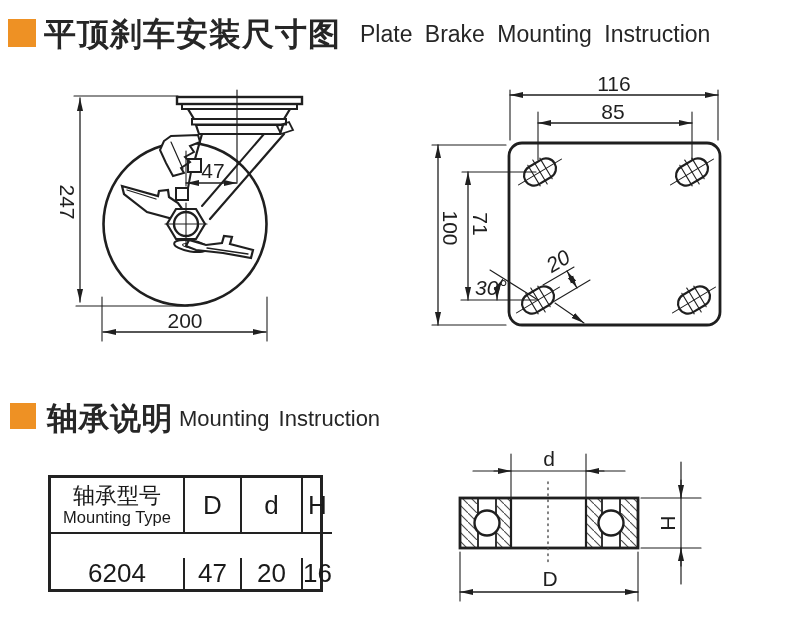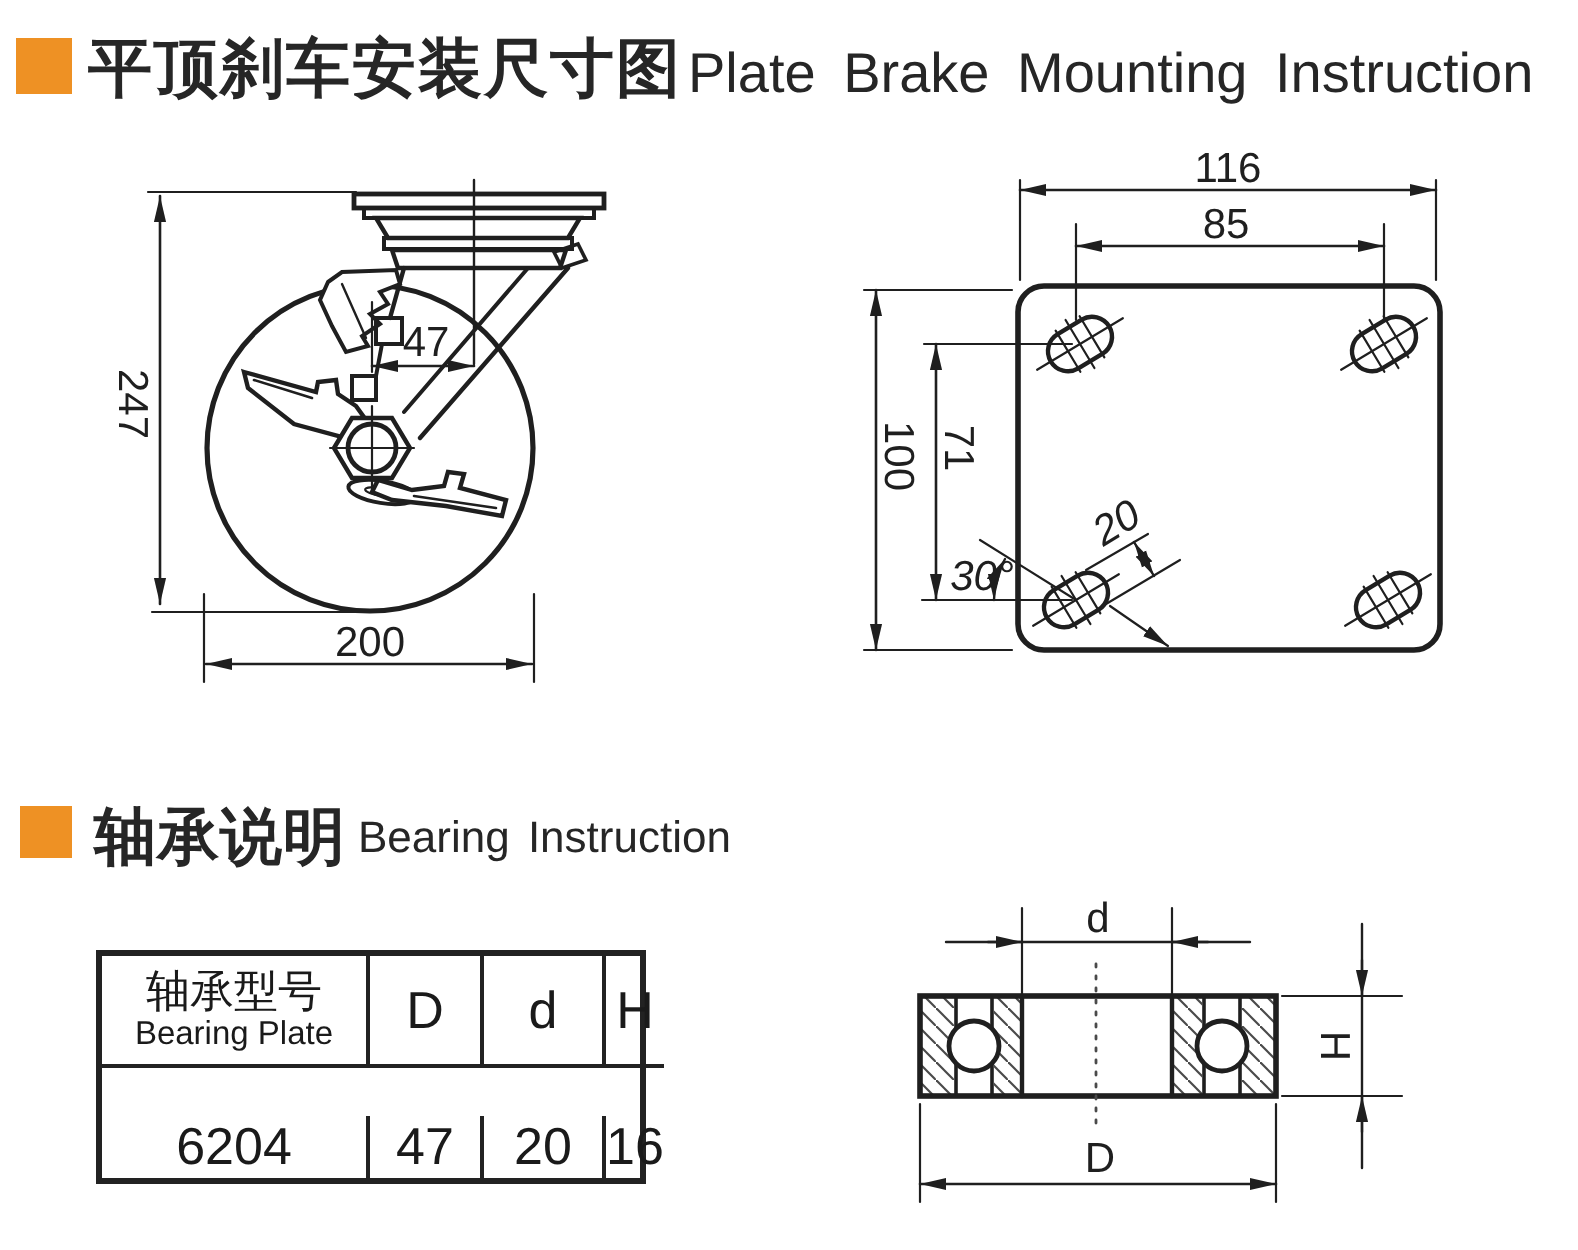--- a/index.html
+++ b/index.html
@@ -2,21 +2,21 @@
 <html><head>
 <meta charset="utf-8">
 <style>
   html,body{margin:0;padding:0;background:#ffffff;}
   #page{position:relative;width:789px;height:625px;background:#ffffff;overflow:hidden;
         font-family:"Liberation Sans", sans-serif;color:#1a1a1a;text-align:center;}
   .sq{position:absolute;background:#EE9124;}
   .h-zh{position:absolute;font-weight:bold;color:#262626;white-space:nowrap;}
   .h-en{position:absolute;font-weight:500;color:#262626;white-space:nowrap;}
   #h1-zh{left:44px;top:13px;font-size:32px;letter-spacing:1px;}
-  #h1-en{left:344px;top:21px;font-size:28px;word-spacing:6px;}
+  #h1-en{left:360px;top:21px;font-size:23px;word-spacing:6px;}
   #h2-zh{left:47px;top:398px;font-size:31px;letter-spacing:0.5px;}
   #h2-en{left:179px;top:406px;font-size:22px;word-spacing:3px;}
   svg{position:absolute;overflow:visible;}
   svg text{font-family:"Liberation Sans", sans-serif;fill:#1f1f1f;}
   .dim-t{font-size:21px;}
   
   #btable{position:absolute;left:48px;top:475px;width:275px;height:117px;
           border:3px solid #222;box-sizing:border-box;display:grid;
           grid-template-columns:134px 57px 61px 1fr;grid-template-rows:56px 1fr;}
   #btable .cell{border-right:2px solid #222;border-bottom:2px solid #222;
@@ -160,26 +160,26 @@
     <text class="dim-t" x="614" y="91" text-anchor="middle" font-size="23">116</text>
     <text class="dim-t" x="613" y="119" text-anchor="middle" font-size="22">85</text>
     <text class="dim-t" transform="rotate(90 450 228)" x="450" y="228" dy="0.35em" text-anchor="middle" font-size="22">100</text>
     <text class="dim-t" transform="rotate(90 480 224)" x="480" y="224" dy="0.35em" text-anchor="middle" font-size="22">71</text>
     <text class="dim-t" x="491" y="295" text-anchor="middle" font-size="19" font-style="italic">30°</text>
     <text class="dim-t" transform="rotate(-31 558 261)" x="558" y="261" dy="0.35em" text-anchor="middle" font-size="20" font-style="italic">20</text>
   </svg>
 
   <div class="sq" style="left:10px;top:403px;width:26px;height:26px;"></div>
   <div id="h2-zh" class="h-zh">轴承说明</div>
-  <div id="h2-en" class="h-en">Bearing Instruction</div>
+  <div id="h2-en" class="h-en">Mounting Instruction</div>
 
   <div id="btable">
     <div class="cell">
       <span class="th-zh">轴承型号</span>
-      <span class="th-en">Bearing Plate</span>
+      <span class="th-en">Mounting Type</span>
     </div>
     <div class="cell">D</div>
     <div class="cell">d</div>
     <div class="cell last">H</div>
     <div class="cell bot">6204</div>
     <div class="cell bot">47</div>
     <div class="cell bot">20</div>
     <div class="cell bot last">16</div>
   </div>
 

